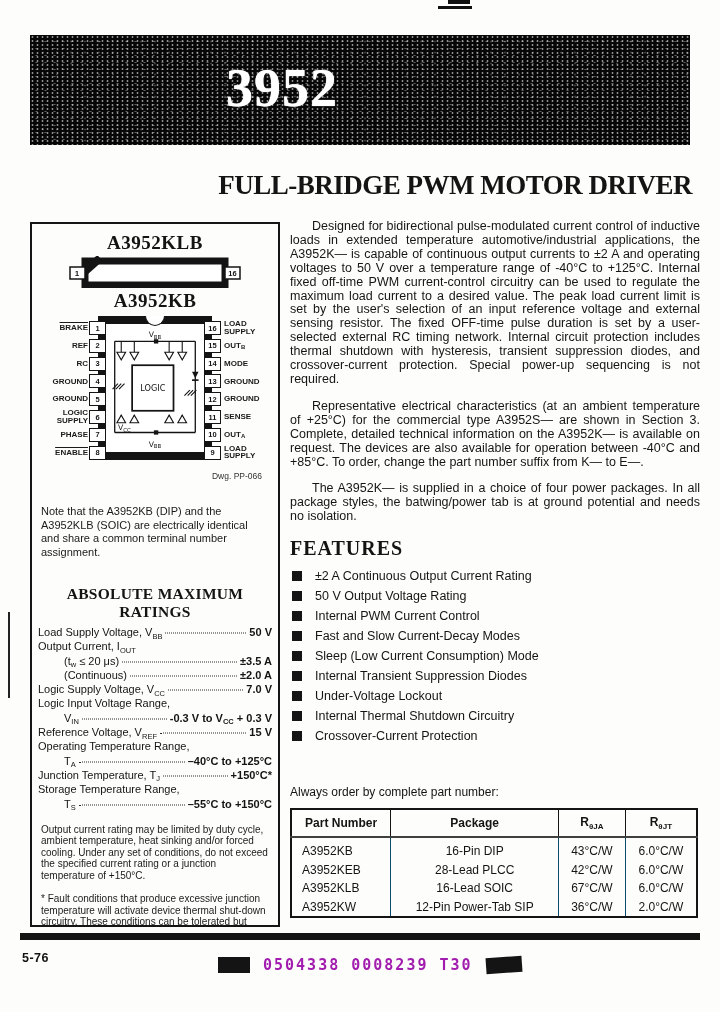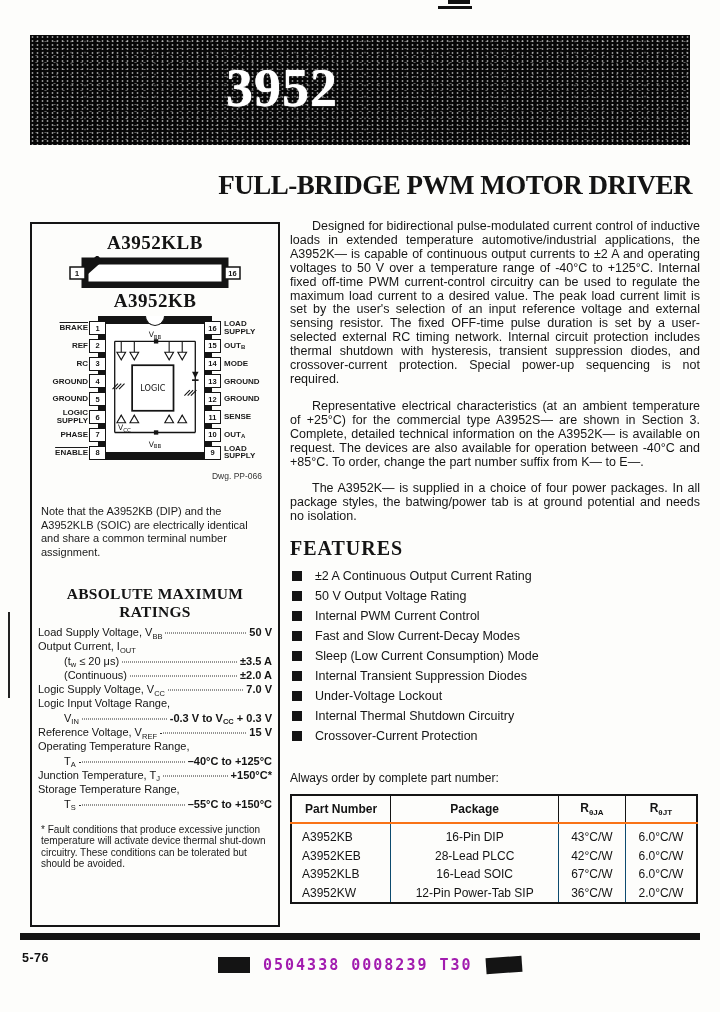--- a/index.html
+++ b/index.html
@@ -64,23 +64,23 @@
   .rval{flex:none;font-weight:bold;}
   .fn{margin:12px 3px 0;font-size:10px;line-height:11.5px;color:#1a1a1a;}
 
   
   .rightcol{position:absolute;left:290px;top:220px;width:410px;}
   .para{font-size:12.5px;line-height:13.9px;text-align:justify;text-indent:22px;margin:0 0 13px;color:#151515;}
   .feat-head{font-family:"Liberation Serif",serif;font-weight:bold;font-size:20px;
     letter-spacing:1px;margin:7px 0 9px;}
   .feat{display:flex;align-items:flex-start;margin-bottom:6px;font-size:12.5px;}
   .sqbul{flex:none;width:10px;height:10px;background:#141414;margin:2px 13px 0 2px;}
-  .ordernote{margin-top:28px;font-size:12px;}
+  .ordernote{margin-top:42px;font-size:12px;}
   table.ord{margin-top:9px;border-collapse:collapse;width:408px;border:2px solid #141414;font-size:12px;}
-  table.ord th{font-weight:bold;height:24px;border-bottom:2px solid #f97316;border-left:1px solid #141414;text-align:center;}
+  table.ord th{font-weight:bold;height:24px;border-bottom:2px solid #404040;border-left:1px solid #141414;text-align:center;}
   table.ord th:first-child{border-left:none;}
   table.ord td{height:18.5px;border-left:1px solid #0c4a6e;text-align:center;padding:0 4px;}
   table.ord td:first-child{border-left:none;text-align:left;padding-left:10px;}
   table.ord tbody tr:first-child td{padding-top:4px;}
   .thsub{font-size:8px;vertical-align:sub;}
 
   
   .rule{position:absolute;left:20px;top:933px;width:680px;height:7px;background:#141414;}
   .pagenum{position:absolute;left:22px;top:951px;font-size:12.5px;font-weight:bold;letter-spacing:.5px;}
   .codes{position:absolute;left:218px;top:956px;display:flex;align-items:center;gap:13px;}
@@ -272,20 +272,21 @@
       <div class="rrow">
           <span class="rlbl"><span>Storage Temperature Range,</span></span>
         </div>
       <div class="rrow ind">
           <span class="rlbl"><span>T</span><span class="sub">S</span></span>
           <span class="dots"></span>
           <span class="rval"><span>–55°C to +150°C</span></span>
         </div>
     </div>
 
+    <p class="fn">Output current rating may be limited by duty cycle, ambient temperature, heat sinking and/or forced cooling.  Under any set of conditions, do not exceed the specified current rating or a junction temperature of +150°C.</p>
     <p class="fn">* Fault conditions that produce excessive junction temperature will activate device thermal shut-down circuitry.  These conditions can be tolerated but should be avoided.</p>
   </div>
 
   <div class="rightcol">
     <p class="para">Designed for bidirectional pulse-modulated current control of inductive loads in extended temperature automotive/industrial applications, the A3952K— is capable of continuous output currents to ±2 A and operating voltages to 50 V over a temperature range of -40°C to +125°C.  Internal fixed off-time PWM current-control circuitry can be used to regulate the maximum load current to a desired value.  The peak load current limit is set by the user's selection of an input reference voltage and external sensing resistor.  The fixed OFF-time pulse duration is set by a user-selected external RC timing network.  Internal circuit protection includes thermal shutdown with hysteresis, transient suppression diodes, and crossover-current protection.  Special power-up sequencing is not required.</p>
     <p class="para">Representative electrical characteristics (at an ambient temperature of +25°C) for the commercial type A3952S— are shown in Section 3.  Complete, detailed technical information on the A3952K— is available on request.  The devices are also available for operation between -40°C and +85°C.  To order, change the part number suffix from K— to E—.</p>
     <p class="para">The A3952K— is supplied in a choice of four power packages.  In all package styles, the batwing/power tab is at ground potential and needs no isolation.</p>
 
     <div class="feat-head">FEATURES</div>
 

